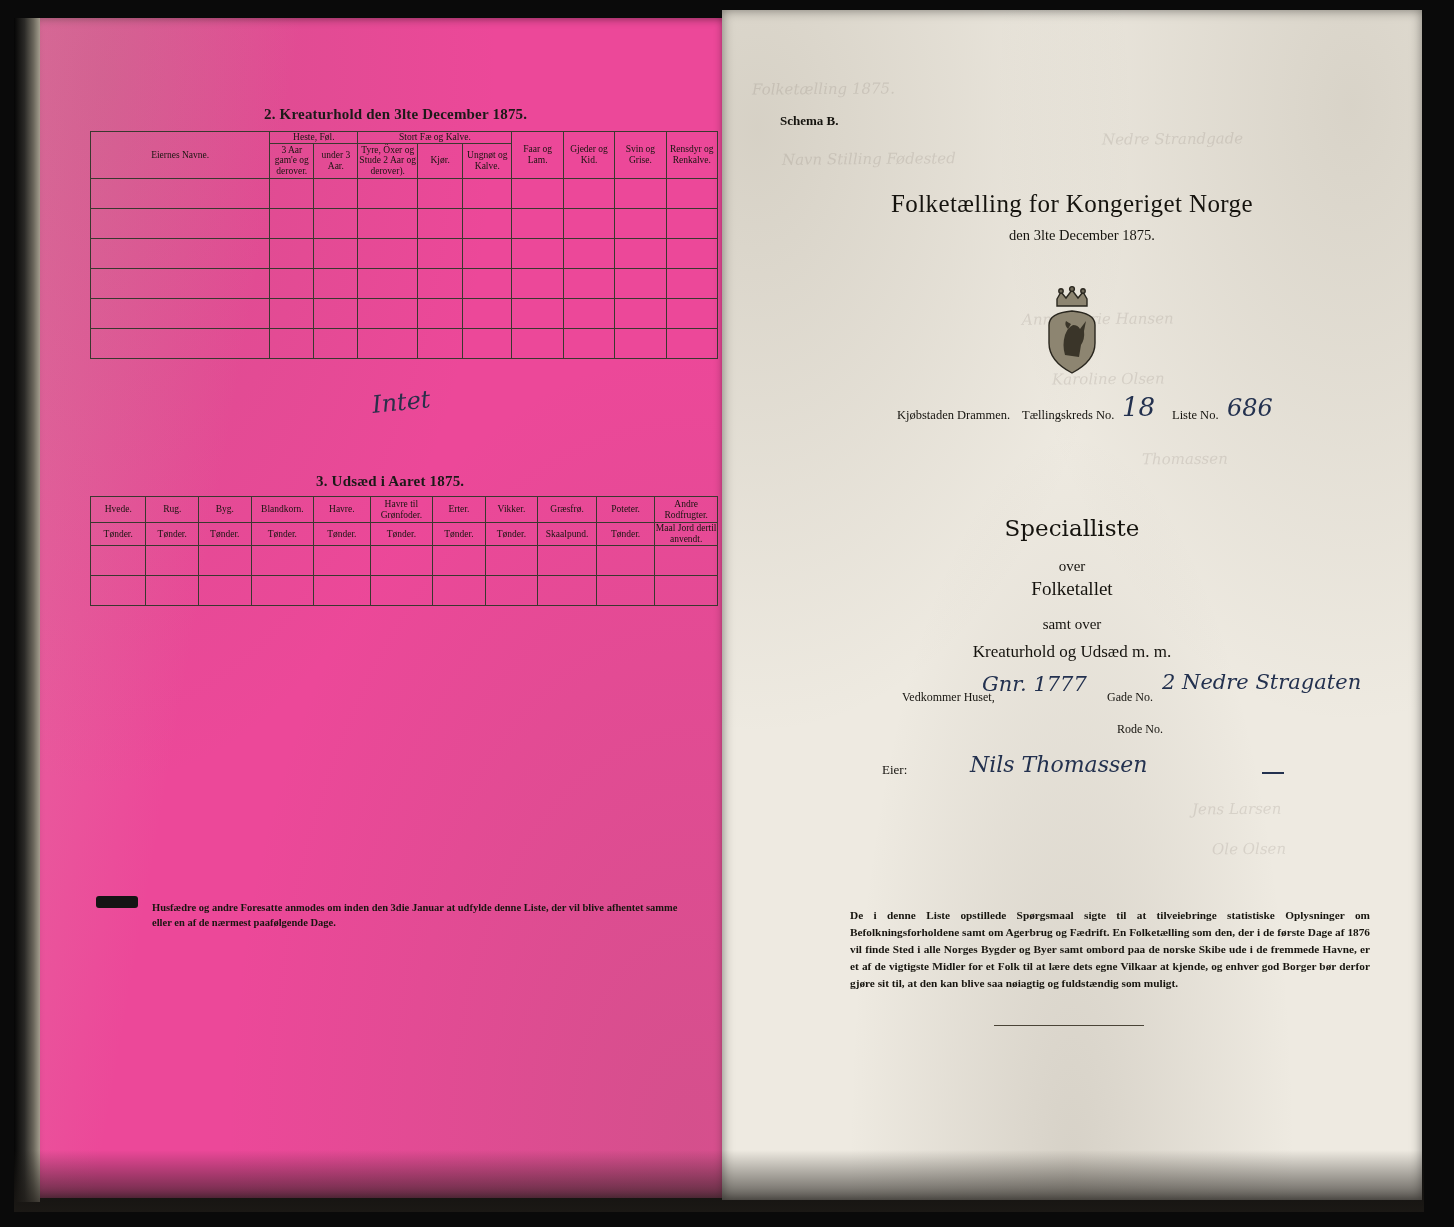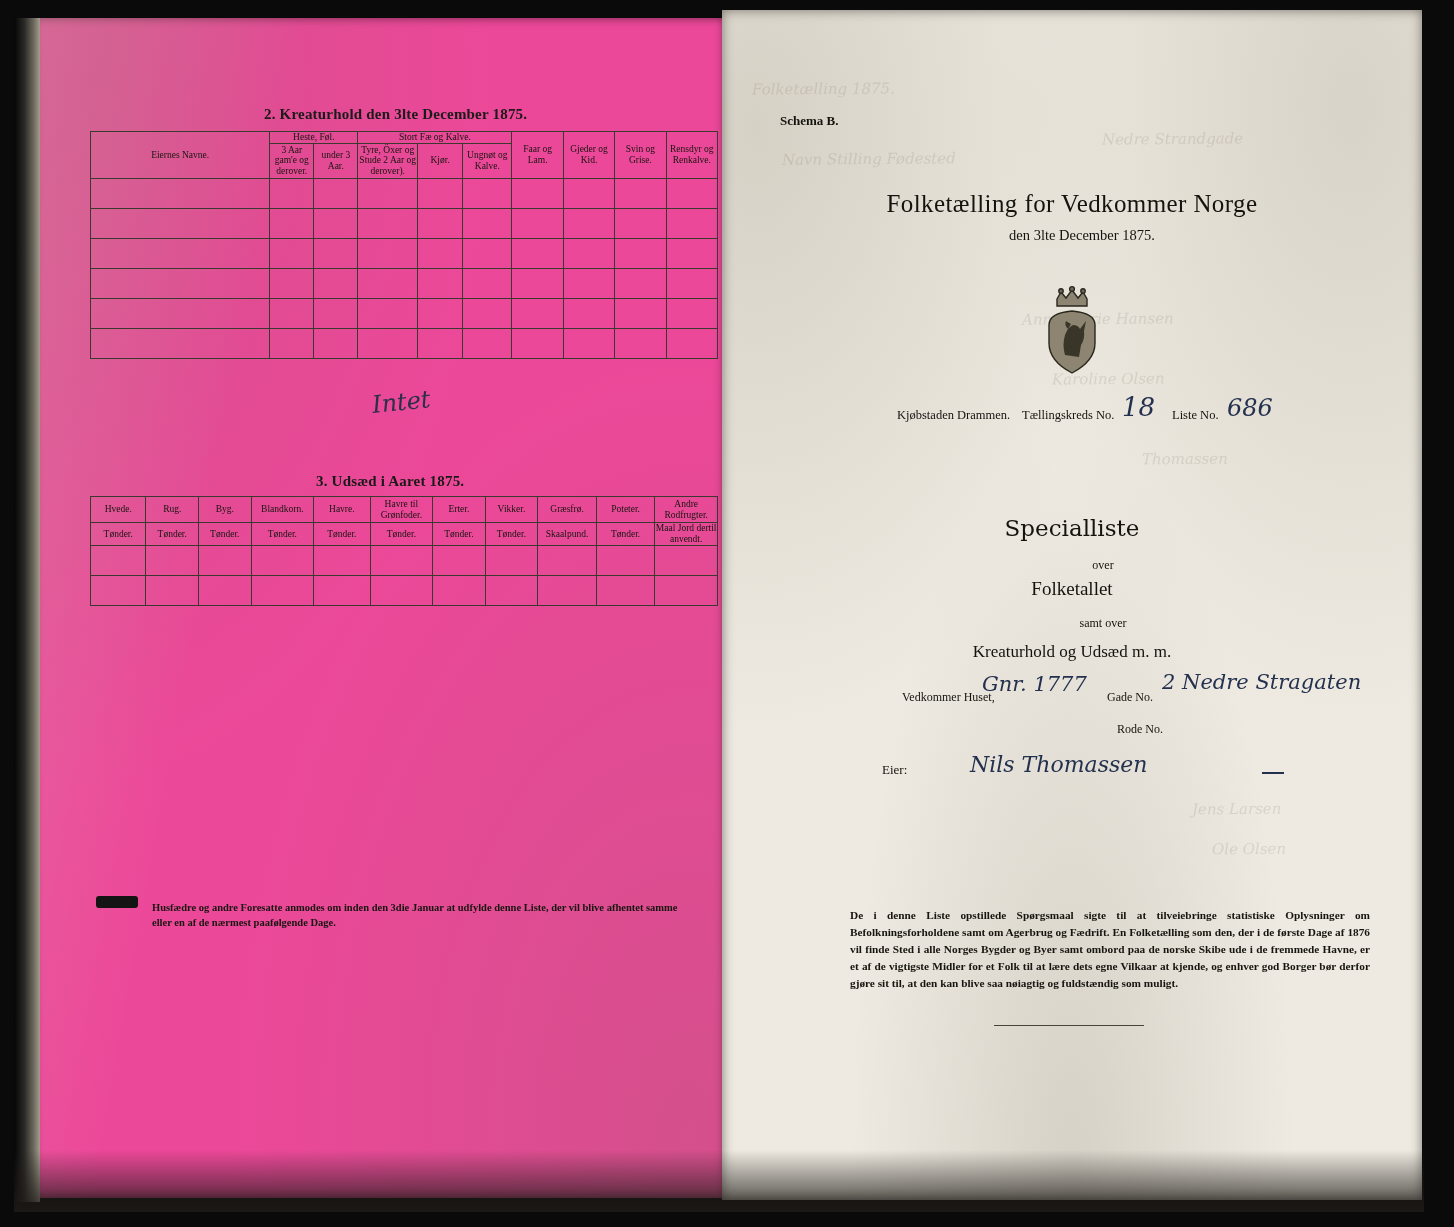--- a/index.html
+++ b/index.html
@@ -56,21 +56,21 @@
 
   .note{position:absolute;font-size:10.5px;font-weight:bold;line-height:1.45;color:#17150f;}
   .ink{position:absolute;font-family:"DejaVu Serif",serif;font-style:italic;color:#2a2f4a;}
 
   
   .r-center{position:absolute;width:700px;text-align:center;color:#15130e;}
   .schema{position:absolute;left:58px;top:103px;font-size:13px;font-weight:bold;color:#15130e;}
   .title-main{font-family:"Liberation Serif",serif;font-size:25px;letter-spacing:.4px;}
   .title-sub{font-size:14.5px;padding-left:10px;}
   .script{font-family:"DejaVu Serif",serif;font-size:23px;}
-  .small-lbl{font-size:12px;padding-left:31px;}
+  .small-lbl{font-size:15px;}
   .hand{font-family:"DejaVu Serif",serif;font-style:italic;color:#23314f;}
   .rule{position:absolute;height:1px;background:#4a4437;}
   .para{position:absolute;font-size:11.3px;line-height:1.5;font-weight:bold;color:#17150f;text-align:justify;}
 
   
   .crest{position:absolute;left:50%;transform:translateX(-50%);}
 </style>
 </head>
 <body>
 
@@ -244,21 +244,21 @@
   <div class="bleed" style="left:60px;top:140px;">Navn  Stilling  Fødested</div>
   <div class="bleed" style="left:380px;top:120px;">Nedre Strandgade</div>
   <div class="bleed" style="left:300px;top:300px;">Anne  Marie  Hansen</div>
   <div class="bleed" style="left:330px;top:360px;">Karoline  Olsen</div>
   <div class="bleed" style="left:420px;top:440px;">Thomassen</div>
   <div class="bleed" style="left:470px;top:790px;">Jens Larsen</div>
   <div class="bleed" style="left:490px;top:830px;">Ole  Olsen</div>
 
   <div class="schema">Schema B.</div>
 
-  <div class="r-center title-main" style="top:180px;">Folketælling for Vedkommer Norge</div>
+  <div class="r-center title-main" style="top:180px;">Folketælling for Kongeriget Norge</div>
   <div class="r-center title-sub" style="top:217px;">den 3lte December 1875.</div>
 
   <div class="crest" style="top:275px;width:74px;height:95px;">
     <svg viewBox="0 0 74 95" width="74" height="95">
       <g fill="none" stroke="#2a271f" stroke-width="1.4">
         <path d="M14 40 Q14 28 37 26 Q60 28 60 40 L60 58 Q60 76 37 88 Q14 76 14 58 Z" fill="#8d8571"></path>
         <path d="M22 14 L26 7 L31 13 L37 5 L43 13 L48 7 L52 14 L52 21 L22 21 Z" fill="#8d8571"></path>
         <circle cx="26" cy="6" r="2.2" fill="#6f6959"></circle>
         <circle cx="37" cy="4" r="2.4" fill="#6f6959"></circle>
         <circle cx="48" cy="6" r="2.2" fill="#6f6959"></circle>

